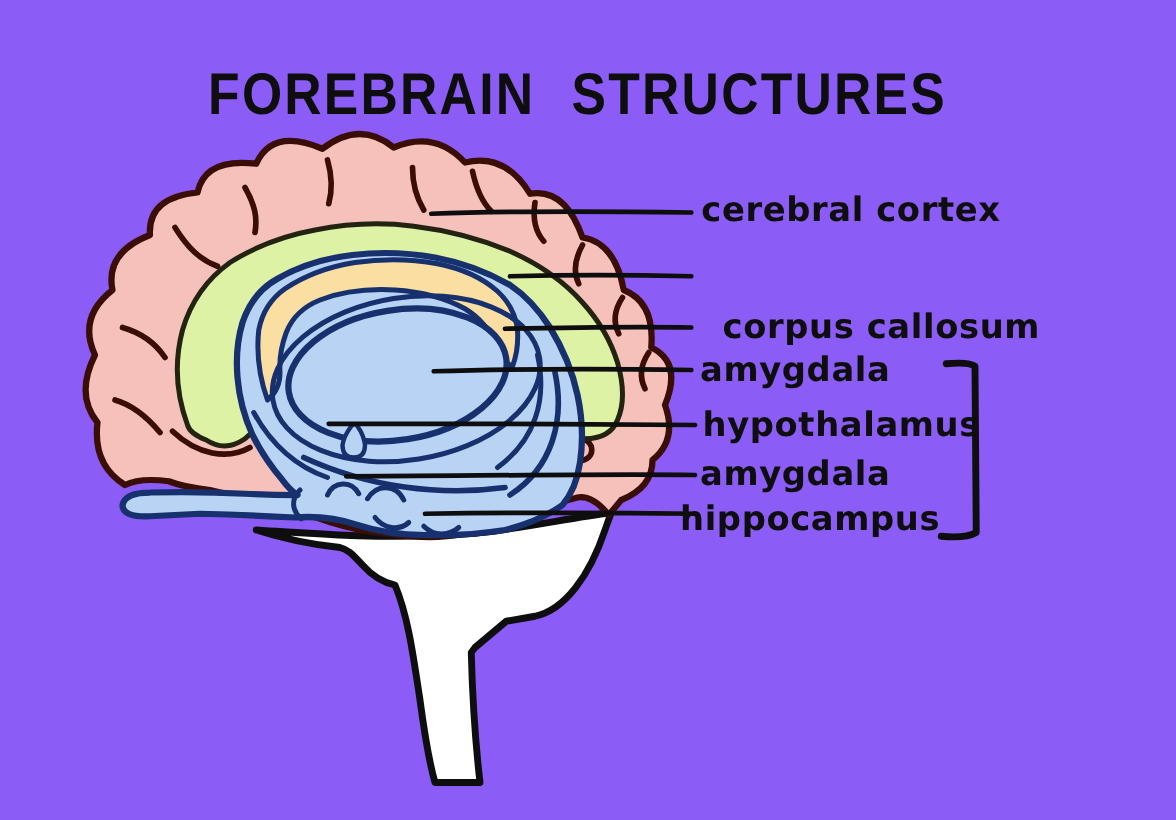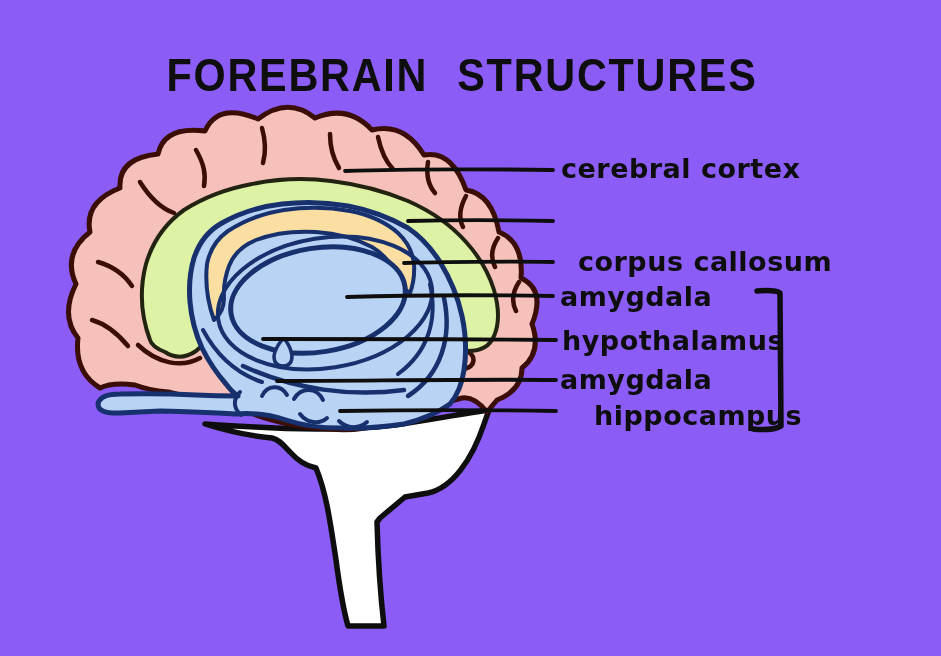--- a/index.html
+++ b/index.html
@@ -31,21 +31,21 @@
     letter-spacing:.5px;
     color:#0e0e0e;
     white-space:nowrap;
   }
   .lbl1{left:561px;top:152px;}
   .lbl2{left:561px;top:204px;}
   .lbl3{left:578px;top:245px;}
   .lbl4{left:560px;top:280px;}
   .lbl5{left:562px;top:324px;}
   .lbl6{left:560px;top:363px;}
-  .lbl7{left:594px;top:399px;}
+  .lbl7{left:544px;top:399px;}
   .bracket-label{
     position:absolute;left:793px;top:319px;
     font-weight:700;font-size:29px;line-height:36px;
     color:#0e0e0e;white-space:nowrap;
   }
   .maroon{stroke:#3a0d05;fill:none;stroke-width:4.5;stroke-linecap:round;}
   .navyline{stroke:#17306e;fill:none;stroke-linecap:round;}
   .inkline{stroke:#0e0e0e;fill:none;stroke-width:3.8;stroke-linecap:round;}
 </style>
 </head>

